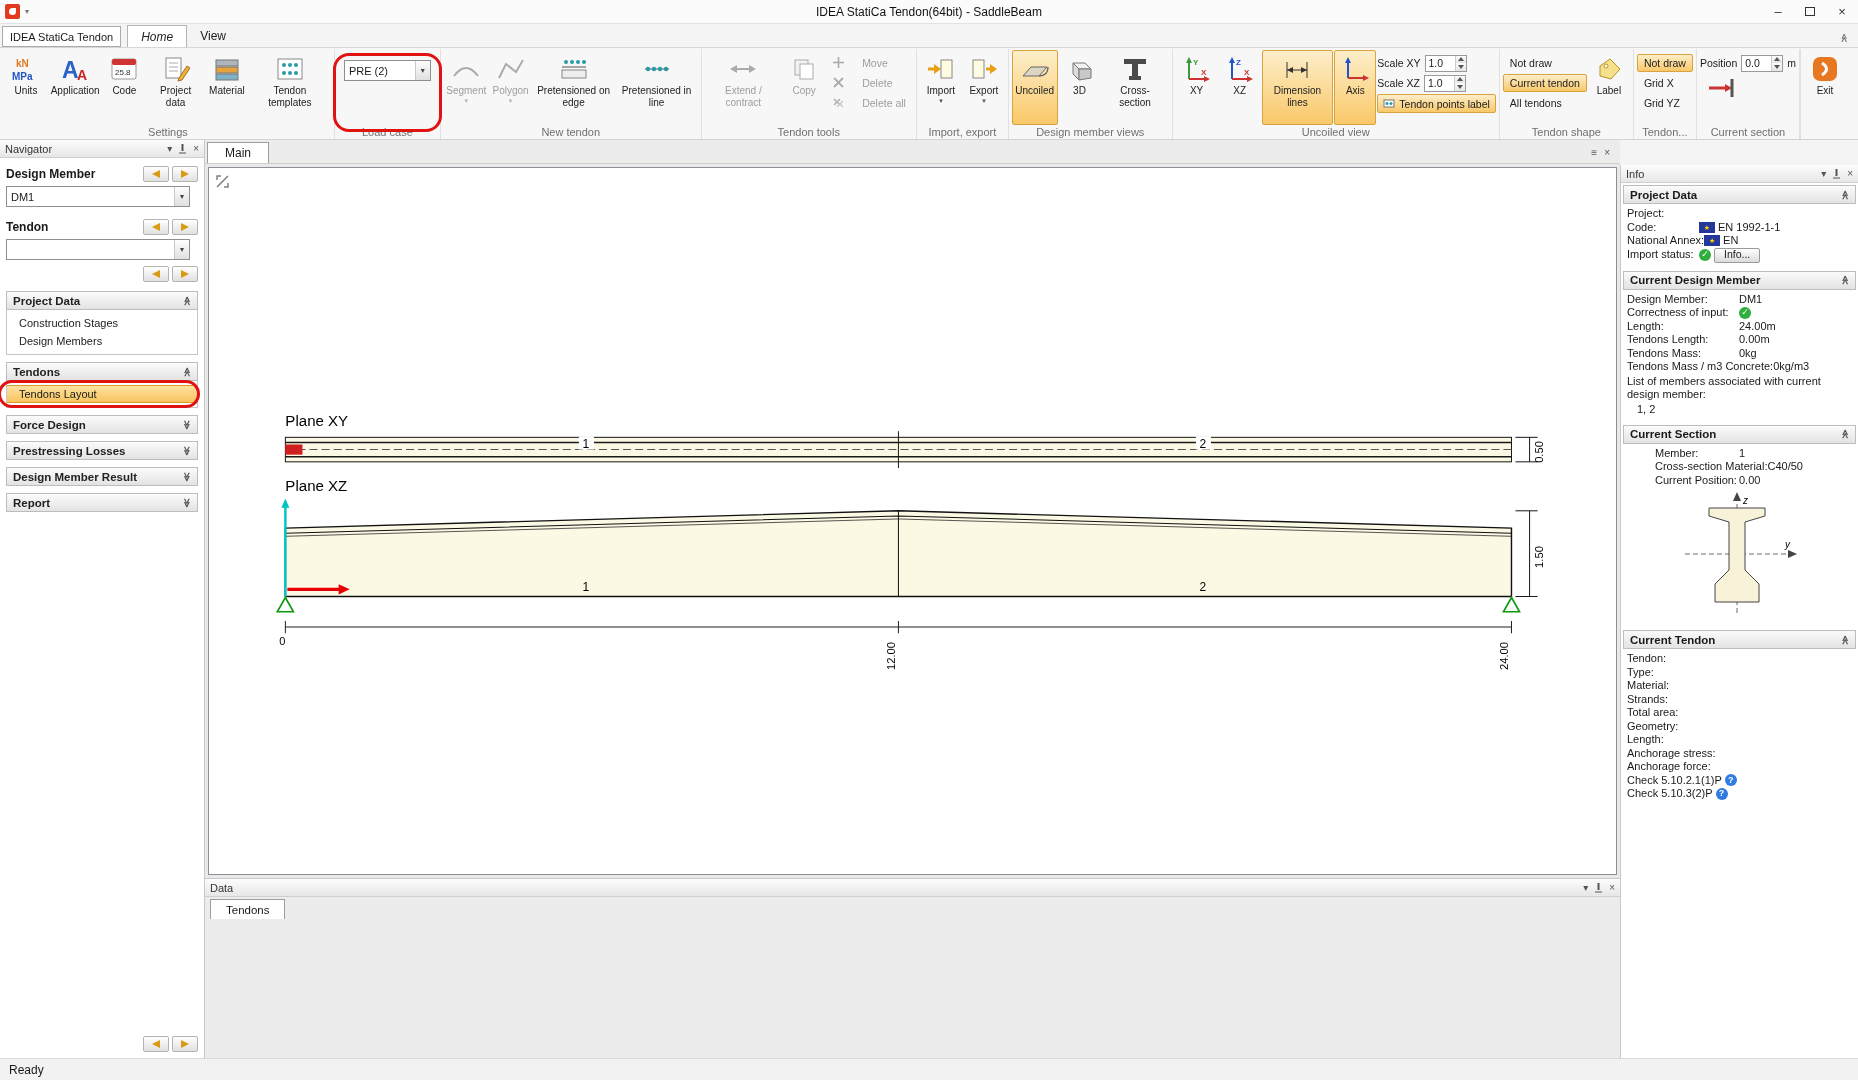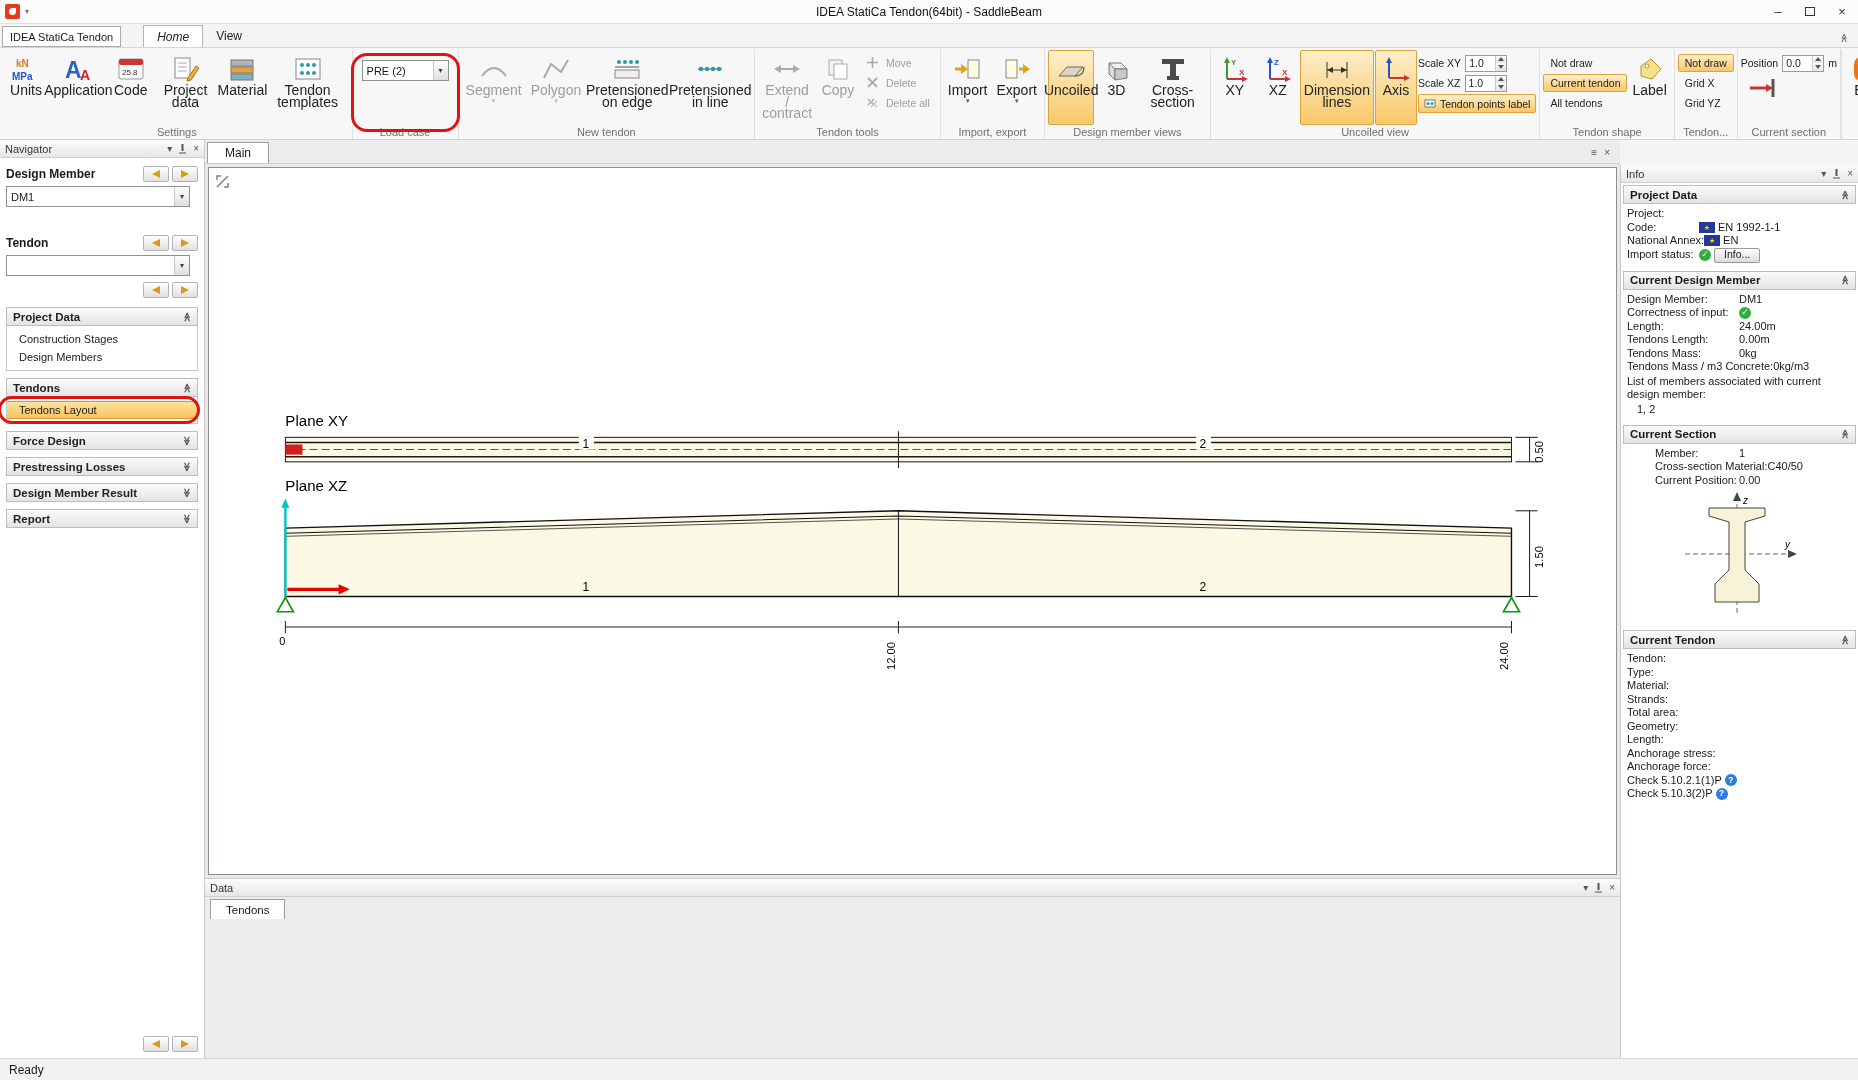--- a/index.html
+++ b/index.html
@@ -15,39 +15,39 @@
 .logo{width:15px;height:15px;background:#e2391f;border-radius:2px;position:relative;display:inline-block;}
 .logo:after{content:"";position:absolute;left:4px;top:4px;width:7px;height:7px;background:#fff;border-radius:50% 0 50% 50%;}
 .tb-caret{font-size:8px;color:#777;}
 .tb-title{position:absolute;left:0;right:0;text-align:center;font-size:12px;color:#111;}
 .tb-controls{margin-left:auto;display:flex;z-index:1;}
 .tb-btn{width:32px;height:23px;display:flex;align-items:center;justify-content:center;color:#333;font-size:13px;}
 .max-box{width:10px;height:9px;border:1px solid #333;display:inline-block;}
 
 
 .menubar{height:24px;background:#f4f4f4;border-bottom:1px solid #d6d6d6;display:flex;align-items:flex-end;padding:0 2px;flex:0 0 auto;}
-.apptab{height:21px;border:1px solid #ababab;background:#fff;font-size:11px;display:flex;align-items:center;padding:0 7px;margin-right:22px;}
+.apptab{height:21px;border:1px solid #ababab;background:#fff;font-size:11px;display:flex;align-items:center;padding:0 7px;margin-right:6px;}
 .mtab2{height:22px;display:flex;align-items:center;padding:0 13px;font-size:12px;color:#222;}
 .mtab2.active{background:#fff;border:1px solid #b5b5b5;border-bottom:none;font-style:italic;}
 .menubar-right{margin-left:auto;display:flex;align-items:center;padding:0 8px 4px;}
 
 
 .ribbon{height:92px;background:#f7f7f7;border-bottom:1px solid #d2d2d2;display:flex;align-items:stretch;padding:1px 2px 0;flex:0 0 auto;}
 .rgroup{display:flex;flex-direction:column;border-right:1px solid #e1e1e1;padding:1px 3px 0;}
 .rbody{flex:1;display:flex;align-items:stretch;gap:1px;}
 .rcap{height:14px;line-height:14px;text-align:center;font-size:11px;color:#6f6f6f;white-space:nowrap;}
 .rbtn{display:flex;flex-direction:column;align-items:center;justify-content:flex-start;min-width:42px;max-width:82px;padding:2px 3px 0;border:1px solid transparent;border-radius:2px;}
 .rbtn .ric{height:32px;display:flex;align-items:center;justify-content:center;}
-.rtxt{font-size:14px;line-height:11.5px;text-align:center;color:#222;}
+.rtxt{font-size:10px;line-height:11.5px;text-align:center;color:#222;}
 .rbtn.on{background:linear-gradient(#fdeec9,#f9c869);border-color:#d9a440;}
 .rbtn.dis .rtxt{color:#9d9d9d;}
 .mini-caret{font-size:7px;color:#555;line-height:8px;}
 .dis .mini-caret{color:#b5b5b5;}
 .scol{display:flex;flex-direction:column;gap:2px;padding-top:4px;}
-.sbtn{height:18px;display:flex;align-items:center;gap:8px;padding:0 6px;font-size:10.5px;border:1px solid transparent;border-radius:2px;white-space:nowrap;color:#222;}
+.sbtn{height:18px;display:flex;align-items:center;gap:18px;padding:0 6px;font-size:10.5px;border:1px solid transparent;border-radius:2px;white-space:nowrap;color:#222;}
 .sbtn.on{background:linear-gradient(#fdeec9,#f9c869);border-color:#d9a440;}
 .sbtn.dis{color:#9d9d9d;}
 .scale-row{display:flex;align-items:center;gap:4px;height:18px;font-size:10.5px;white-space:nowrap;}
 .dd{height:21px;border:1px solid #8f8f8f;background:#fff;display:flex;align-items:center;font-size:11px;}
 .dd-val{flex:1;padding:0 4px;white-space:nowrap;overflow:hidden;}
 .dd-btn{width:15px;height:100%;border-left:1px solid #c9c9c9;background:linear-gradient(#fefefe,#dfdfdf);display:flex;align-items:center;justify-content:center;font-size:8px;color:#444;}
 .lc-dd{width:87px;}
 .lc-wrap{position:relative;margin:10px 6px 0;}
 .ring-loadcase{position:absolute;left:-11px;right:-11px;top:-7px;bottom:-7px;border:3px solid #e01212;border-radius:16px;pointer-events:none;z-index:6;}
 .spin{width:42px;height:17px;border:1px solid #9a9a9a;background:#fff;display:flex;align-items:stretch;}
@@ -600,21 +600,21 @@
               </button>
             <button class="navarr">
                 <span class="tri-r"></span>
               </button>
           </span>
         </div>
         <div class="dd nav-dd">
           <span class="dd-val">DM1</span>
           <span class="dd-btn">▾</span>
         </div>
-        <div class="nav-row" style="margin-top:24px;">
+        <div class="nav-row" style="margin-top:8px;">
           <span class="nav-label">Tendon</span>
           <span class="arr-pair">
             <button class="navarr">
                 <span class="tri-l"></span>
               </button>
             <button class="navarr">
                 <span class="tri-r"></span>
               </button>
           </span>
         </div>

